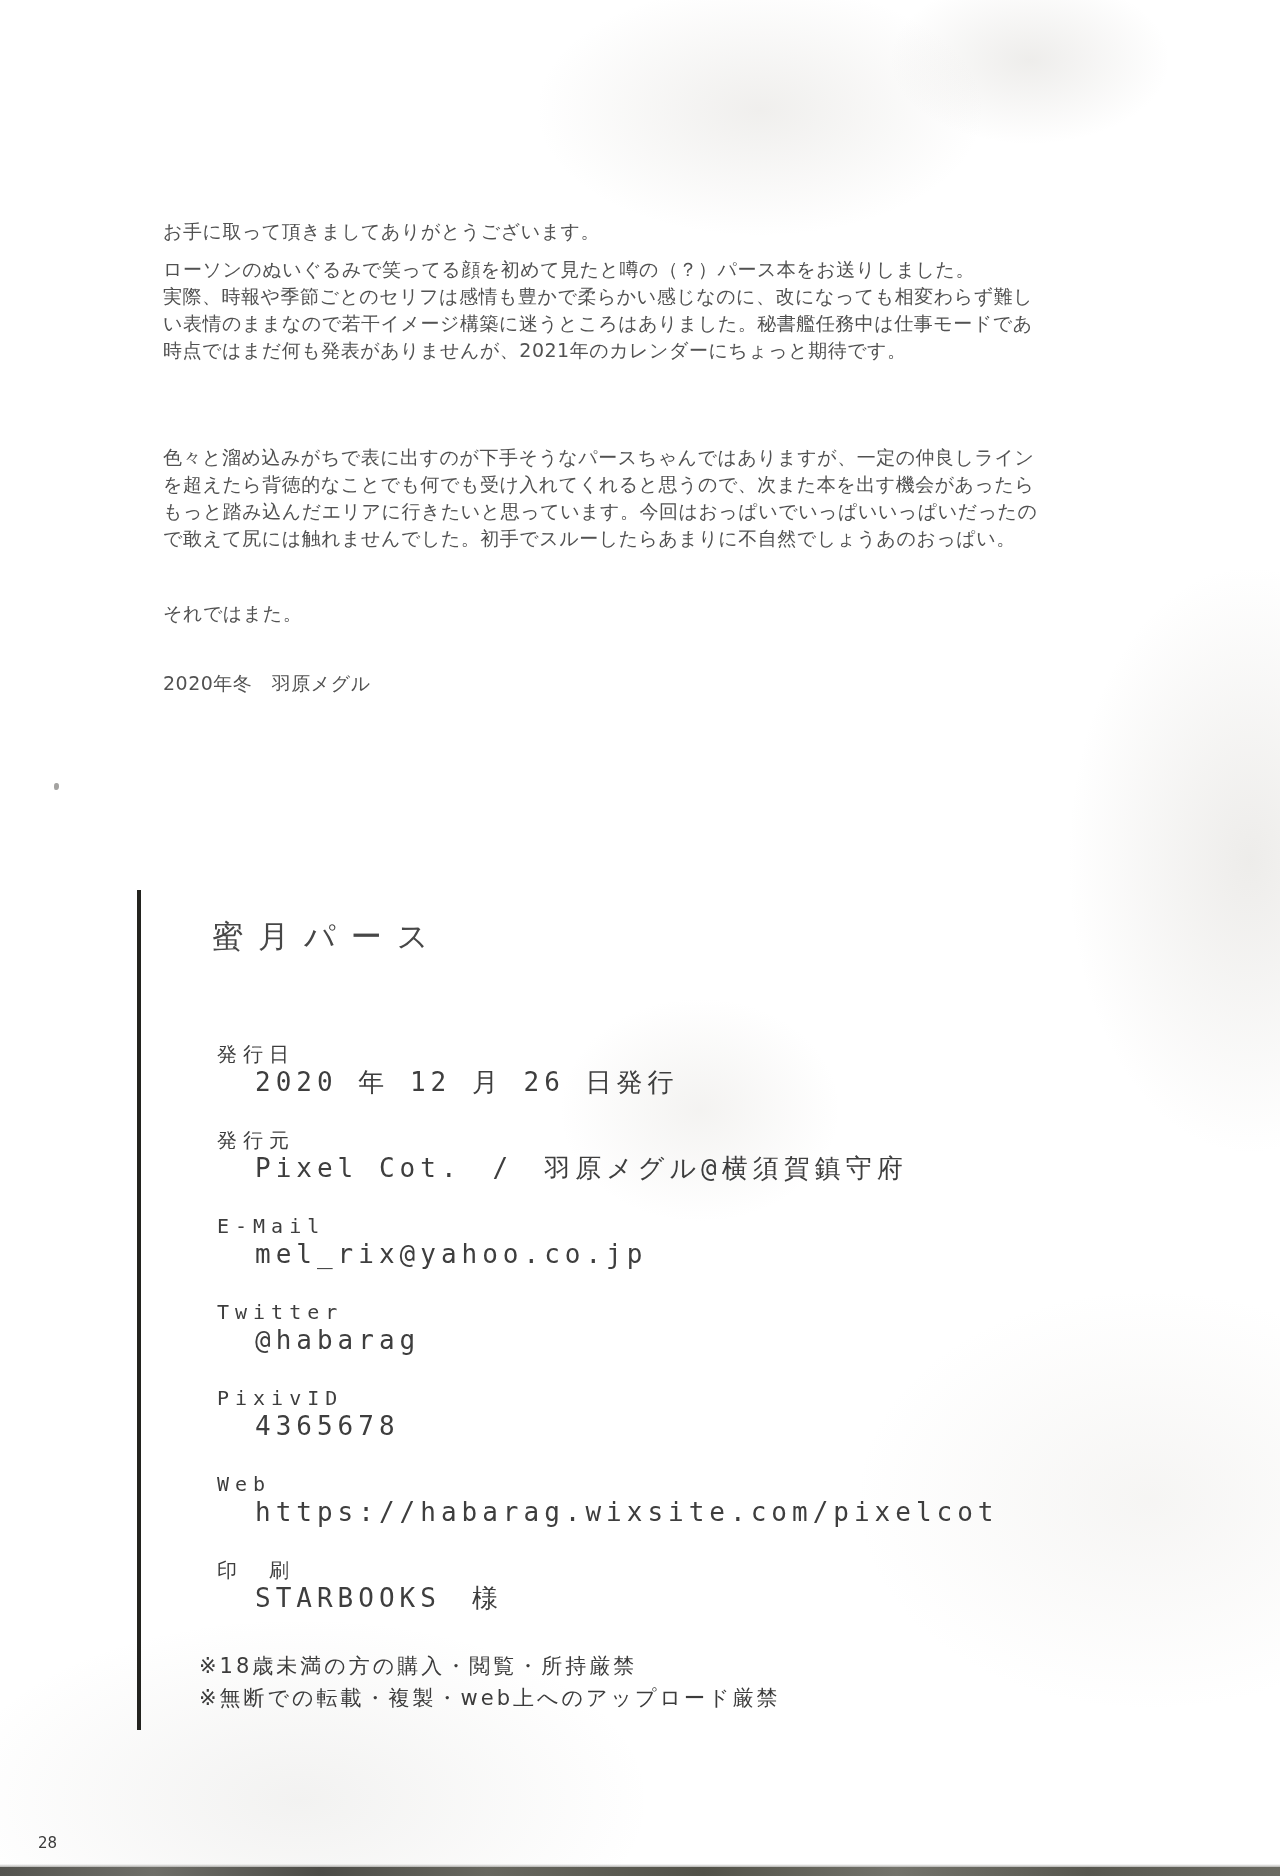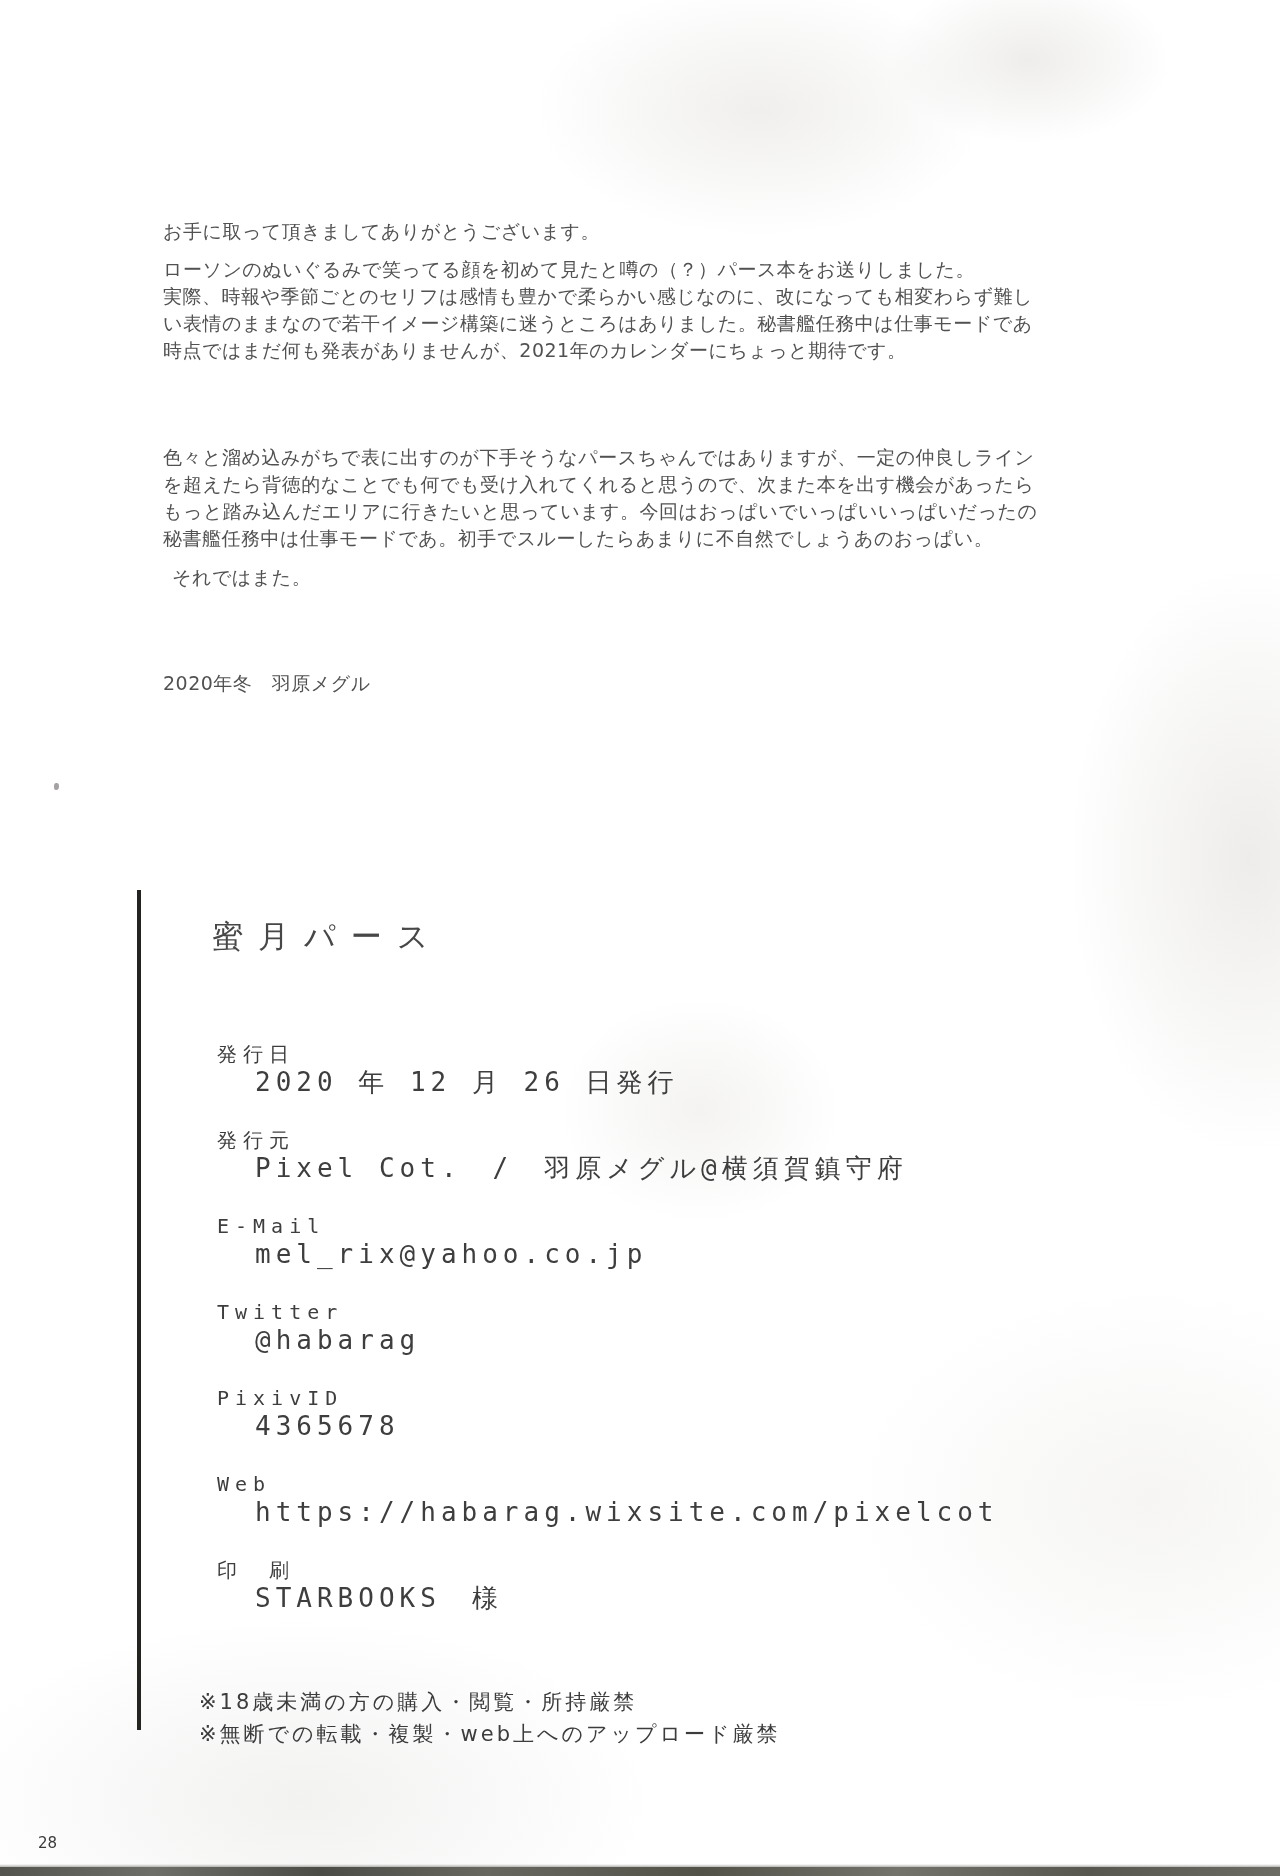--- a/index.html
+++ b/index.html
@@ -36,21 +36,21 @@
     position:static;
     font-size:19px; line-height:27px;
     letter-spacing:0.5px;
     white-space:nowrap;
     color:#515151;
   }
   .block { position:absolute; left:163px; }
   #opening   { top:218px; }
   #para1     { top:256px; }
   #para2     { top:444px; }
-  #closing   { top:564px;margin-left:9px; }
+  #closing   { top:600px; }
   #signature { top:670px; }
 
   
   .colophon-rule {
     position:absolute;
     left:137px; top:890px;
     width:4px; height:840px;
     background:#23231f;
   }
   .colophon-title {
@@ -76,21 +76,21 @@
   .field-value {
     font-family:"DejaVu Sans Mono","Liberation Mono","DejaVu Sans",monospace;
     font-size:26px; line-height:28px;
     letter-spacing:5px;
     color:#3e3e3e;
     padding-left:38px;
     white-space:nowrap;
   }
   .notices {
     position:absolute;
-    left:199px; top:1650px;margin-top:36px;
+    left:199px; top:1650px;
   }
   .notice-line {
     font-size:21px; line-height:32px;
     letter-spacing:3px;
     color:#3c3c3c;
     white-space:nowrap;
   }
 
   
   .page-number {
@@ -130,21 +130,21 @@
     <div class="afterword-line">ローソンのぬいぐるみで笑ってる顔を初めて見たと噂の（？）パース本をお送りしました。</div>
     <div class="afterword-line">実際、時報や季節ごとのセリフは感情も豊かで柔らかい感じなのに、改になっても相変わらず難し</div>
     <div class="afterword-line">い表情のままなので若干イメージ構築に迷うところはありました。秘書艦任務中は仕事モードであ</div>
     <div class="afterword-line">時点ではまだ何も発表がありませんが、2021年のカレンダーにちょっと期待です。</div>
   </div>
 
   <div class="block" id="para2">
     <div class="afterword-line">色々と溜め込みがちで表に出すのが下手そうなパースちゃんではありますが、一定の仲良しライン</div>
     <div class="afterword-line">を超えたら背徳的なことでも何でも受け入れてくれると思うので、次また本を出す機会があったら</div>
     <div class="afterword-line">もっと踏み込んだエリアに行きたいと思っています。今回はおっぱいでいっぱいいっぱいだったの</div>
-    <div class="afterword-line">秘書艦任務中は仕事モードであ。初手でスルーしたらあまりに不自然でしょうあのおっぱい。</div>
+    <div class="afterword-line">で敢えて尻には触れませんでした。初手でスルーしたらあまりに不自然でしょうあのおっぱい。</div>
   </div>
 
   <div class="block" id="closing">
     <div class="afterword-line">それではまた。</div>
   </div>
 
   <div class="block" id="signature">
     <div class="afterword-line">2020年冬　羽原メグル</div>
   </div>
 

